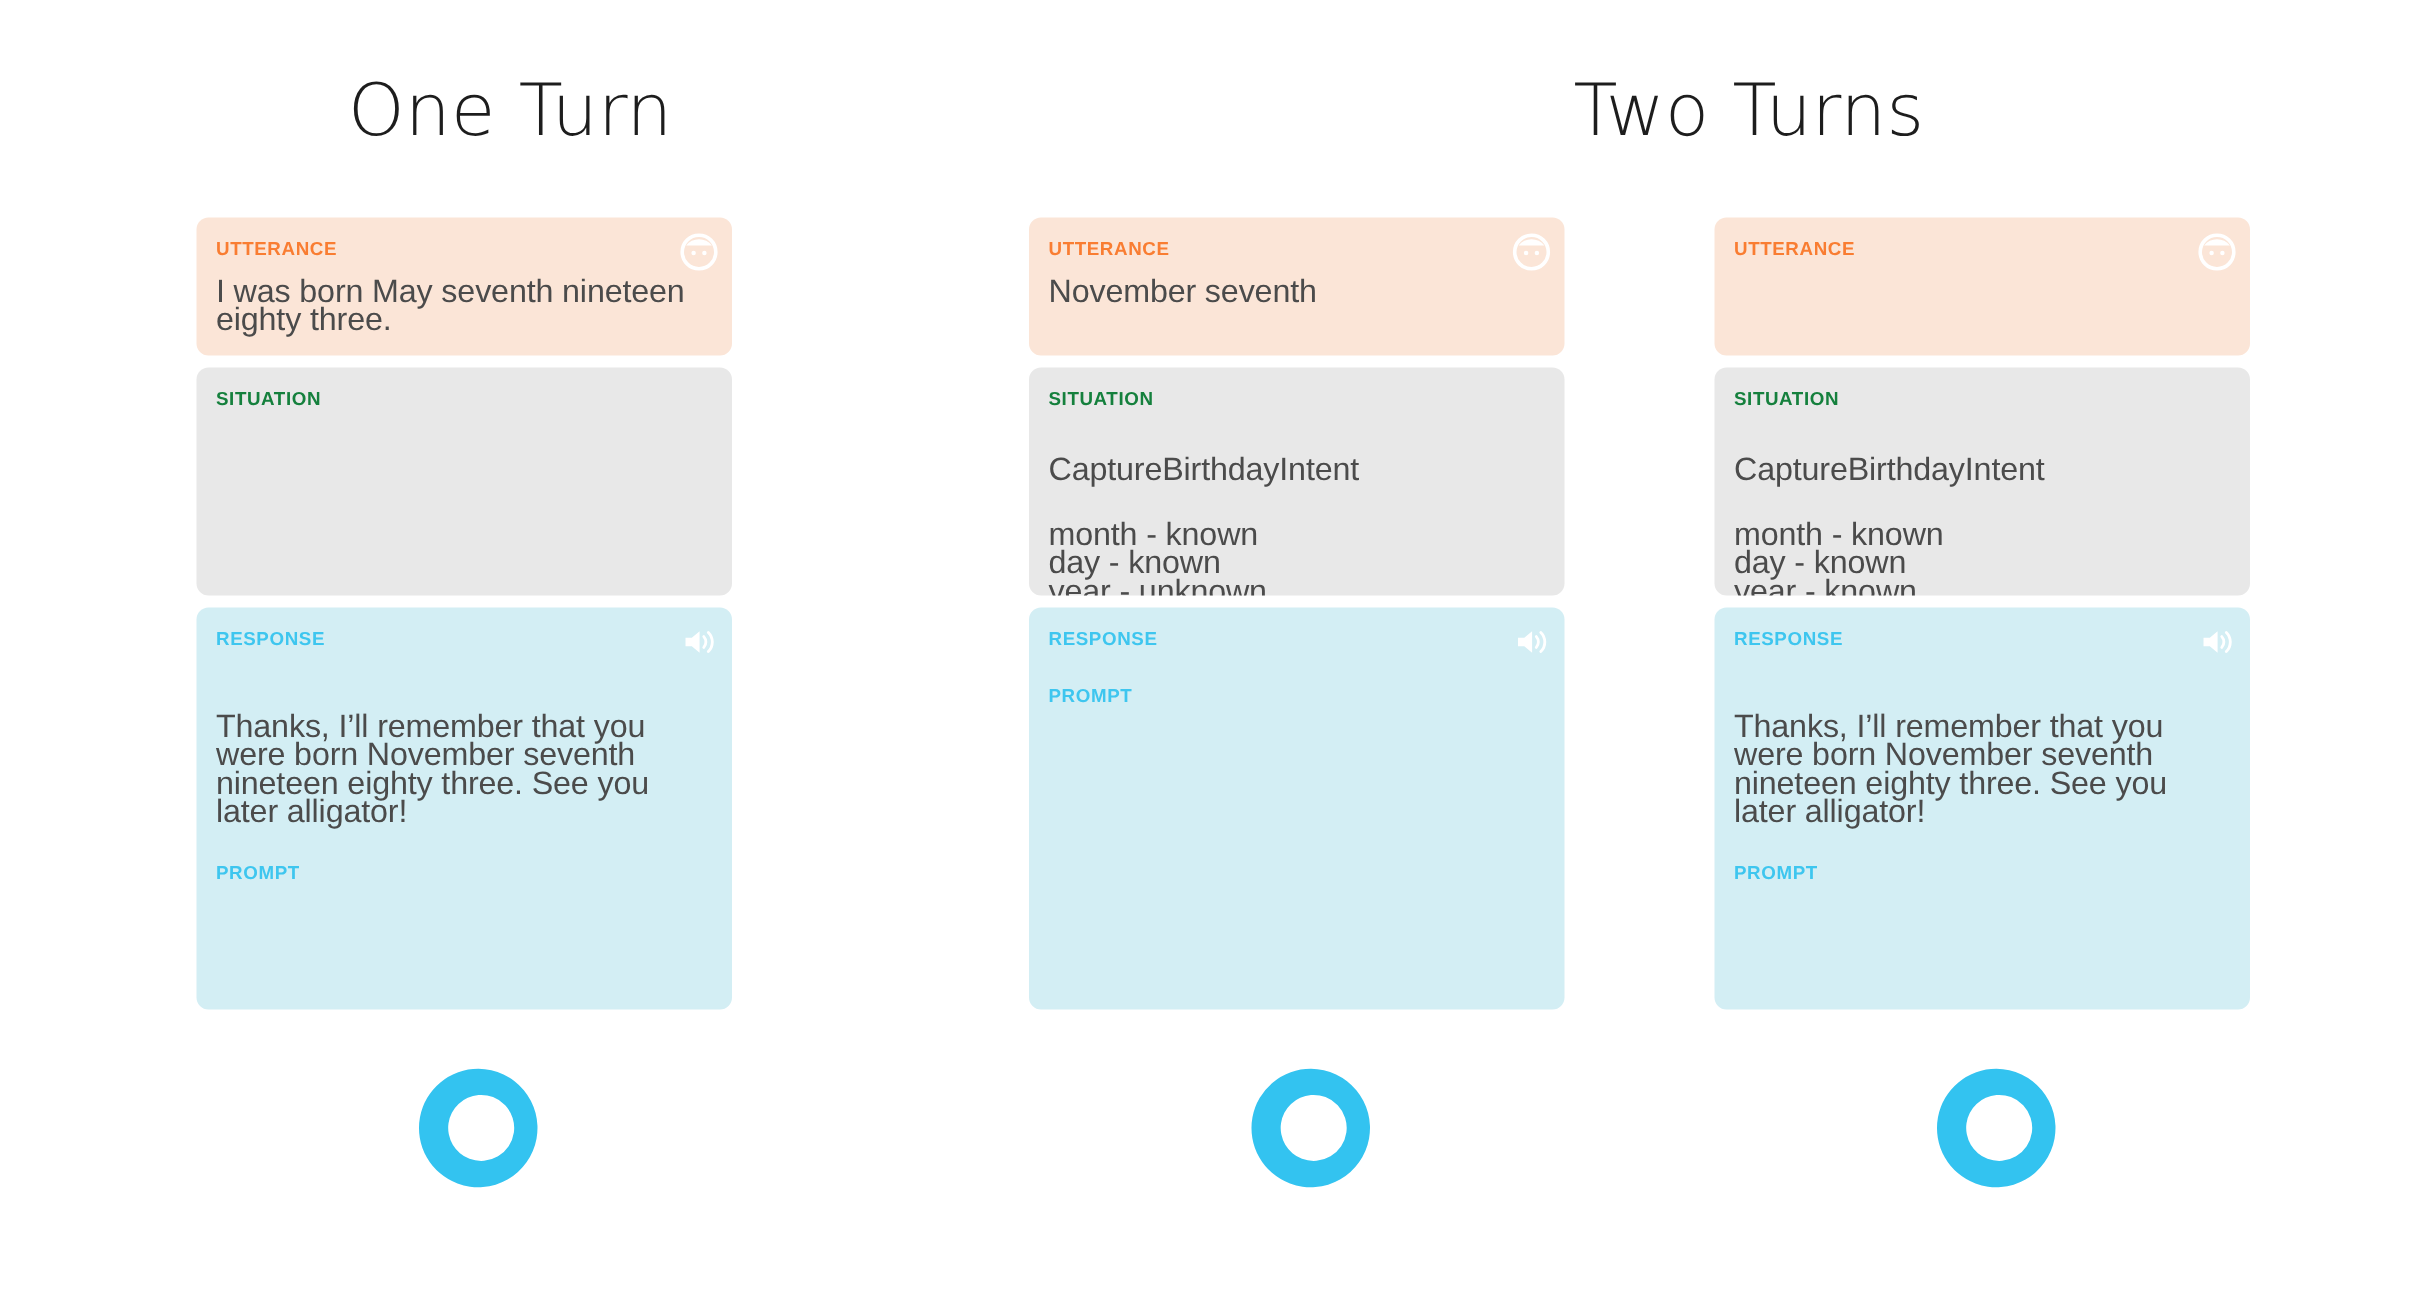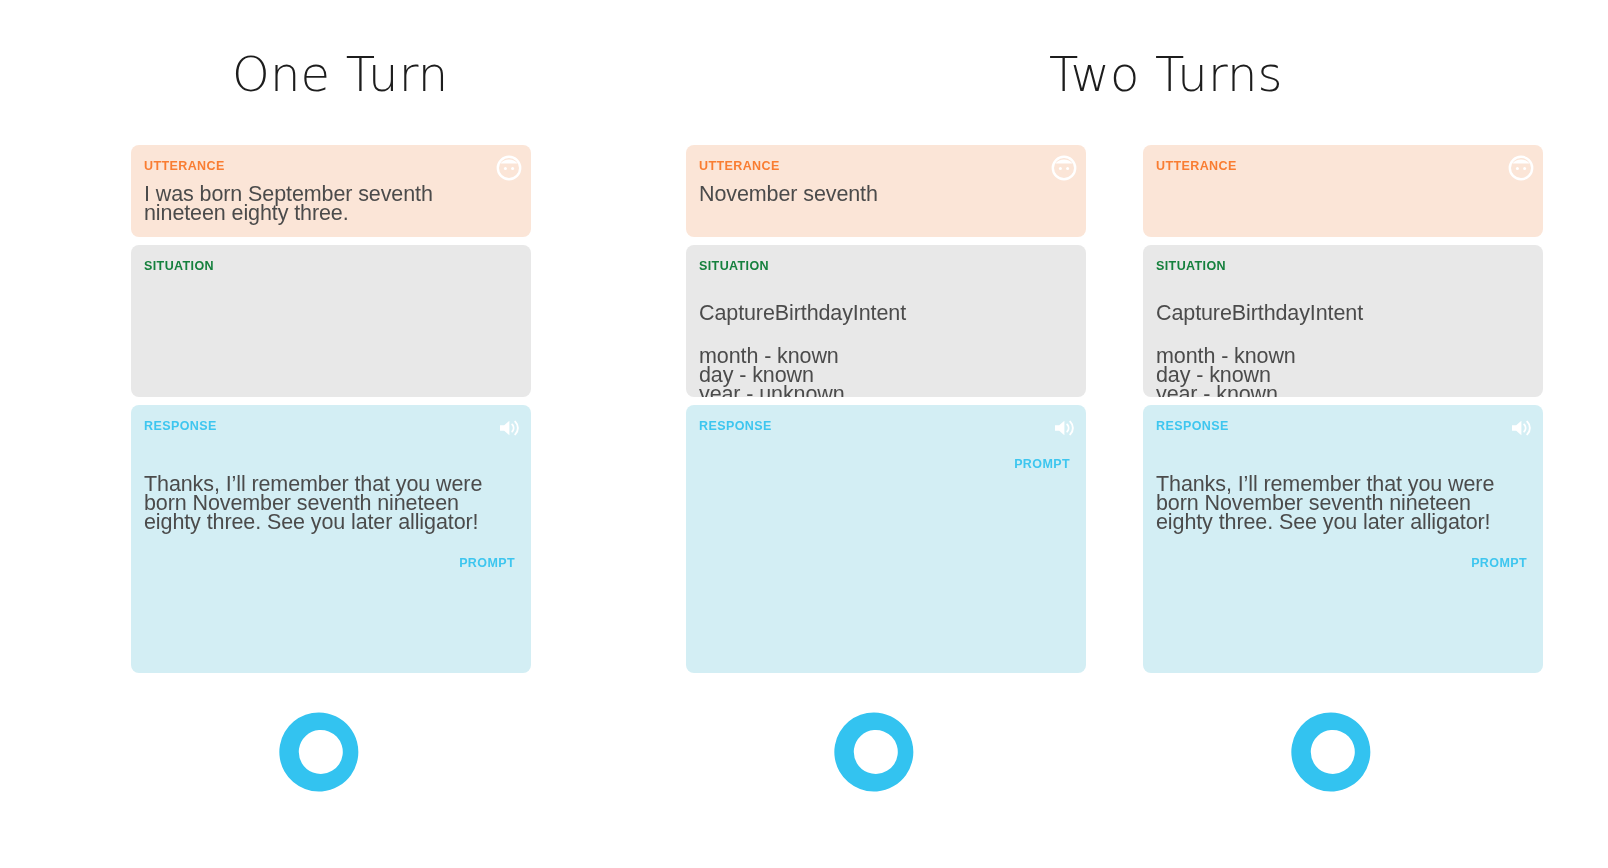--- a/index.html
+++ b/index.html
@@ -30,21 +30,21 @@
     letter-spacing: 0.2px;
     white-space: nowrap;
   }
   #title-one-turn  { left: 232px; top: 46px; }
   #title-two-turns { left: 1049px; top: 46px; }
 
   
   .column {
     position: absolute;
     top: 145px;
-    width: 400px;
+    width: 357px;
   }
   #col-1 { left: 131px; }
   #col-2 { left: 686px; }
   #col-3 { left: 1143px; }
 
   
   .card {
     position: relative;
     border-radius: 8px;
     box-sizing: border-box;
@@ -97,21 +97,21 @@
     letter-spacing: -0.1px;
     margin: 0;
     white-space: pre-line;
   }
 
   
   .utt-text   { margin-top: 12px; }
   .sit-title  { margin-top: 31px; }
   .sit-slots  { margin-top: 24px; }
   .resp-text  { margin-top: 42px; }
-  .resp-prompt{ margin-top: 24px; text-align: right; }
+  .resp-prompt{ margin-top: 24px; }
 
   
   .corner-icon {
     position: absolute;
     top: 10px;
     right: 9px;
     width: 26px;
     height: 26px;
     line-height: 0;
   }
@@ -140,21 +140,21 @@
     <div class="card card-utterance">
       <div class="card-label label-utterance">UTTERANCE</div>
       <div class="corner-icon">
         <svg viewBox="0 0 26 26" width="26" height="26" aria-hidden="true">
           <circle cx="13" cy="13" r="11.2" fill="none" stroke="#ffffff" stroke-width="2.4"></circle>
           <path d="M4.4 8.6 A11 11 0 0 1 21.6 8.6 Z" fill="#ffffff"></path>
           <circle cx="9.4" cy="13.6" r="1.5" fill="#ffffff"></circle>
           <circle cx="16.6" cy="13.6" r="1.5" fill="#ffffff"></circle>
         </svg>
       </div>
-      <div class="body-text utt-text">I was born September seventh nineteen eighty three.</div>
+      <div class="body-text utt-text">I was born May seventh nineteen eighty three.</div>
     </div>
 
     <div class="card card-situation">
       <div class="card-label label-situation">SITUATION</div>
       <div class="body-text sit-slots"></div>
     </div>
 
     <div class="card card-response">
       <div class="card-label label-response">RESPONSE</div>
       <div class="corner-icon">

